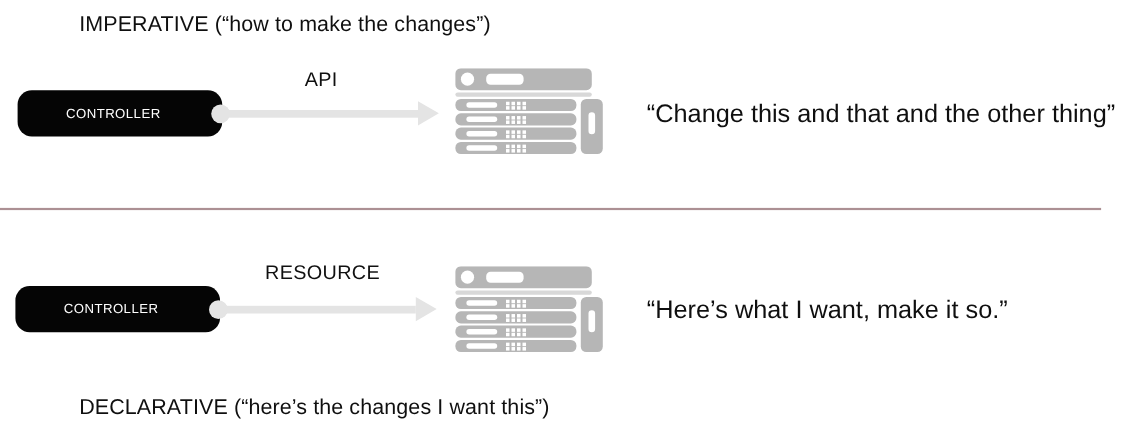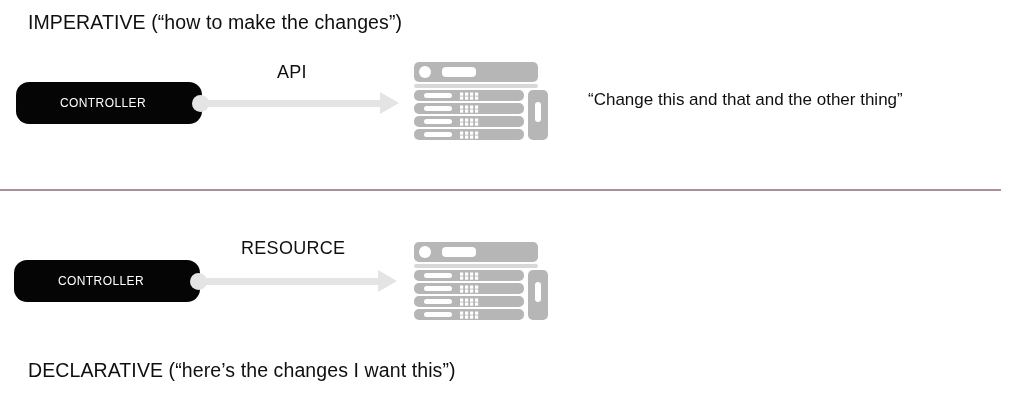--- a/index.html
+++ b/index.html
@@ -19,28 +19,29 @@
 
   .stage { position: absolute; inset: 0; }
 
   
   .heading {
     position: absolute;
     font-size: 19.5px;
     letter-spacing: 0.1px;
     color: #0f0f0f;
     white-space: nowrap;
+    margin-left: 44px;
   }
   #heading-imperative { left: 28px; top: 11px; }
   #heading-declarative { left: 28px; top: 359px; }
 
   
   .quote {
     position: absolute;
-    font-size: 17px;
+    font-size: 23px;
     color: #0f0f0f;
     white-space: nowrap;
   }
   #quote-top { left: 588px; top: 90px; }
   #quote-bottom { left: 588px; top: 268px; }
 
   
   .controller {
     position: absolute;
     background: #050505;
@@ -266,16 +267,17 @@
         <rect x="53" y="69.5" width="3.2" height="3.2"></rect>
       <rect x="58" y="69.5" width="3.2" height="3.2"></rect>
         <rect x="63" y="69.5" width="3.2" height="3.2"></rect>
       <rect x="48" y="73.5" width="3.2" height="3.2"></rect>
         <rect x="53" y="73.5" width="3.2" height="3.2"></rect>
       <rect x="58" y="73.5" width="3.2" height="3.2"></rect>
         <rect x="63" y="73.5" width="3.2" height="3.2"></rect>
     </g>
   </svg>
 
+  <div class="quote" id="quote-bottom">“Here’s what I want, make it so.”</div>
 
   <div class="heading" id="heading-declarative">DECLARATIVE (“here’s the changes I want this”)</div>
 
 </div>
 
 </body></html>

